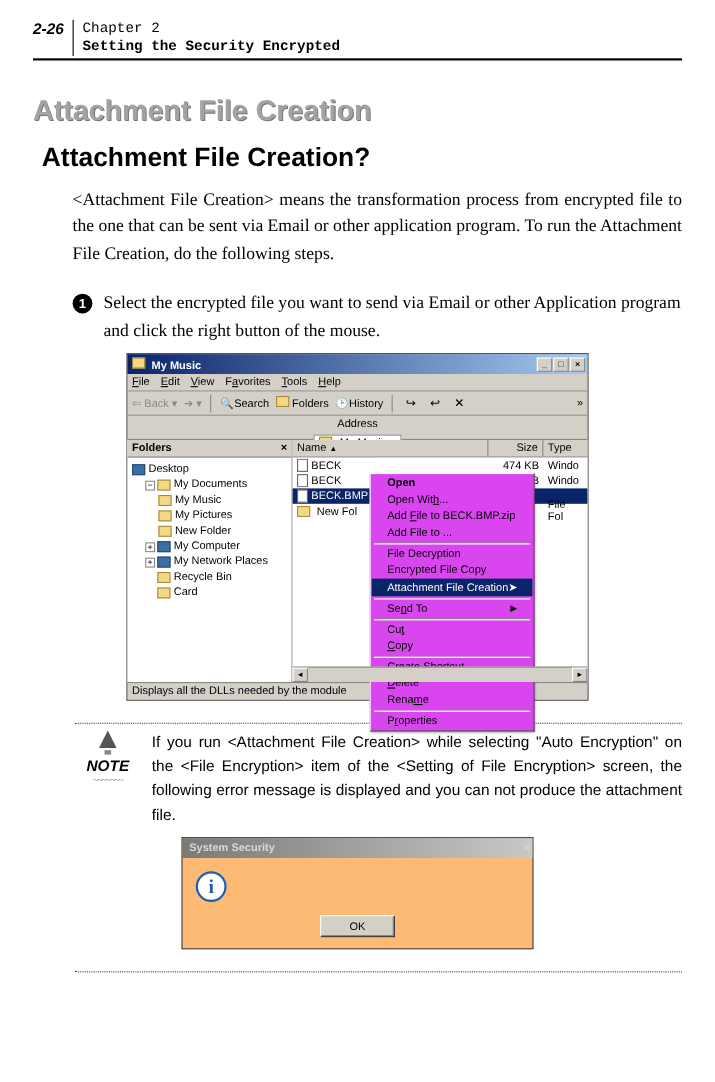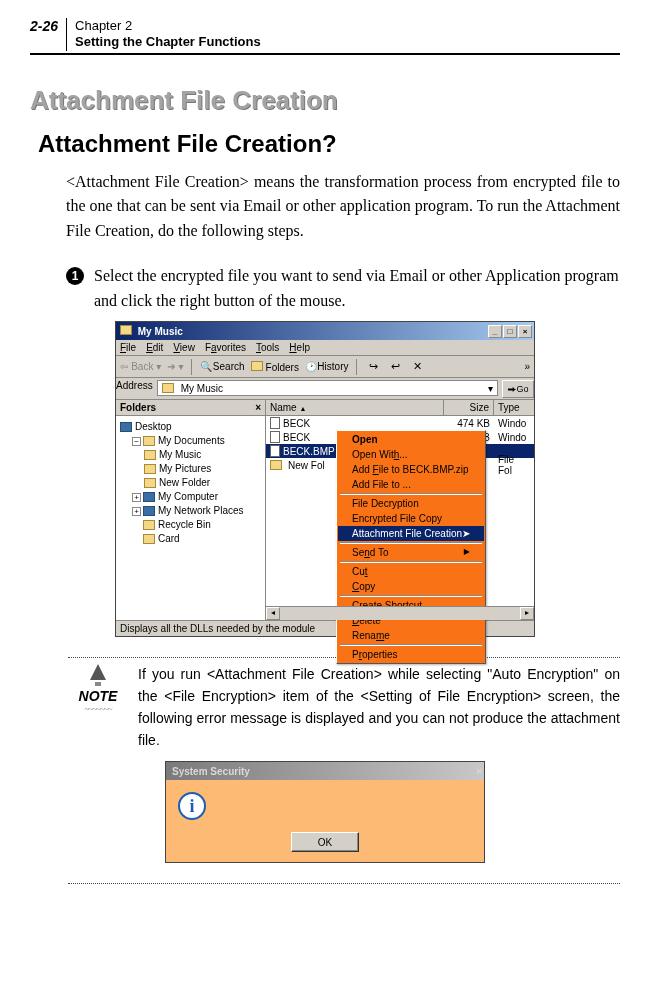--- a/index.html
+++ b/index.html
@@ -22,21 +22,21 @@
     font-family: Arial, sans-serif;
     font-size: 14px;
     font-weight: bold;
     font-style: italic;
     border-right: 1px solid #000;
     padding-right: 8px;
     display:flex;
     align-items:flex-start;
   }
   .page-head-right {
-    font-family: Liberation Sans, sans-serif;
+    font-family: Liberation Mono, monospace;
     padding-left: 8px;
     font-size: 13px;
     line-height: 1.25;
   }
   .chap-title { }
   .chap-sub { font-weight: bold; }
   .h1 {
     font-family: Arial, sans-serif;
     font-size: 26px;
     font-weight: bold;
@@ -99,21 +99,21 @@
     font-weight:bold;
   }
   .titlebar .tb-icons { display:flex; gap:1px;}
   .titlebar .tb-btn { width:14px; height:13px; background:#d4d0c8; border:1px solid #888; border-top-color:#fff; border-left-color:#fff; font-size:8px; line-height:11px; text-align:center; color:#000;}
   .menubar { background:#d4d0c8; padding:2px 4px; display:flex; gap:10px; border-bottom:1px solid #888;}
   .menubar span { }
   .menubar .u { text-decoration: underline; }
   .toolbar { background:#d4d0c8; padding:2px 4px; display:flex; align-items:center; gap:6px; border-bottom:1px solid #888; height:22px;text-align:center;}
   .tb-sep { width:1px; height:16px; background:#888; margin:0 2px;}
   .tb-icon { width:16px; height:16px; display:inline-flex; align-items:center; justify-content:center; font-size:11px;}
-  .addrbar { background:#d4d0c8; padding:2px 0; display:flex; align-items:flex-start; gap:4px; border-bottom:1px solid #888; height:22px;}
+  .addrbar { background:#d4d0c8; padding:2px 20px; display:flex; align-items:center; gap:4px; border-bottom:1px solid #888; height:22px;flex-direction:column;}
   .addr-input { flex:1; background:#fff; border:1px solid #888; height:16px; display:flex; align-items:center; padding:0 4px; gap:4px;}
   .go-btn { width:32px; height:18px; font-size:9px; display:flex; align-items:center; justify-content:center; border:1px solid #888; border-top-color:#fff; border-left-color:#fff; background:#d4d0c8;}
   .body { display:flex; height:220px; background:#fff;}
   .folders-title { background:#d4d0c8; border-bottom:1px solid #888; padding:2px 4px; display:flex; justify-content:space-between; align-items:center; font-weight:bold;}
   .left-pane { width:150px; border-right:1px solid #888; display:flex; flex-direction:column; background:#fff;}
   .tree { padding:4px; font-size:10px; line-height:14px; flex:1; overflow:hidden;}
   .tree-item { white-space:nowrap; display:flex; align-items:center;}
   .tree-ind0 { padding-left:0;}
   .tree-ind1 { padding-left:12px;}
   .tree-ind2 { padding-left:24px;}
@@ -128,21 +128,21 @@
   .row { display:flex; height:14px; align-items:center; font-size:10px;}
   .row.selected { background:#0a246a; color:#fff;}
   .cell-name { flex:1; padding:0 4px; display:flex; align-items:center; gap:3px; overflow:hidden;}
   .cell-size { width:50px; padding:0 4px; text-align:right;}
   .cell-type { width:40px; padding:0 4px; overflow:hidden;}
   .file-icon { width:10px; height:12px; background:#fff; border:1px solid #666; display:inline-block;}
   .context-menu {
     position:absolute;
     left:70px; top:14px;
     width:150px;
-    background:#f97316;
+    background:#d946ef;
     border:1px solid #555;
     border-top-color:#fff; border-left-color:#fff;
     box-shadow:1px 1px 2px rgba(0,0,0,0.3);
     padding:1px;
     font-size:10px;
   }
   .ctx-item { padding:2px 14px; white-space:nowrap;}
   .ctx-item .u { text-decoration: underline;}
   .ctx-sep { border-top:1px solid #888; border-bottom:1px solid #fff; margin:1px 2px;}
   .ctx-sel { background:#0a246a; color:#fff; display:flex; justify-content:space-between; align-items:center;}
@@ -214,21 +214,21 @@
   .right-arrow { font-size:8px; }
   .desktop-icon { width:12px; height:10px; background:#3a6ea5; border:1px solid #264d73; margin-right:3px;}
 </style>
 </head>
 <body>
 
 <div class="page-header">
   <div class="page-num">2-26</div>
   <div class="page-head-right">
     <div class="chap-title">Chapter 2</div>
-    <div class="chap-sub">Setting the Chapter Functions</div>
+    <div class="chap-sub">Setting the Security Encrypted</div>
   </div>
 </div>
 
 <div class="h1">Attachment File Creation</div>
 <div class="h2">Attachment File Creation?</div>
 
 <p class="body-text">&lt;Attachment File Creation&gt; means the transformation process from encrypted file to the one that can be sent via Email or other application program. To run the Attachment File Creation, do the following steps.</p>
 
 <div class="numbered">
   <span class="circ-num">1</span>

